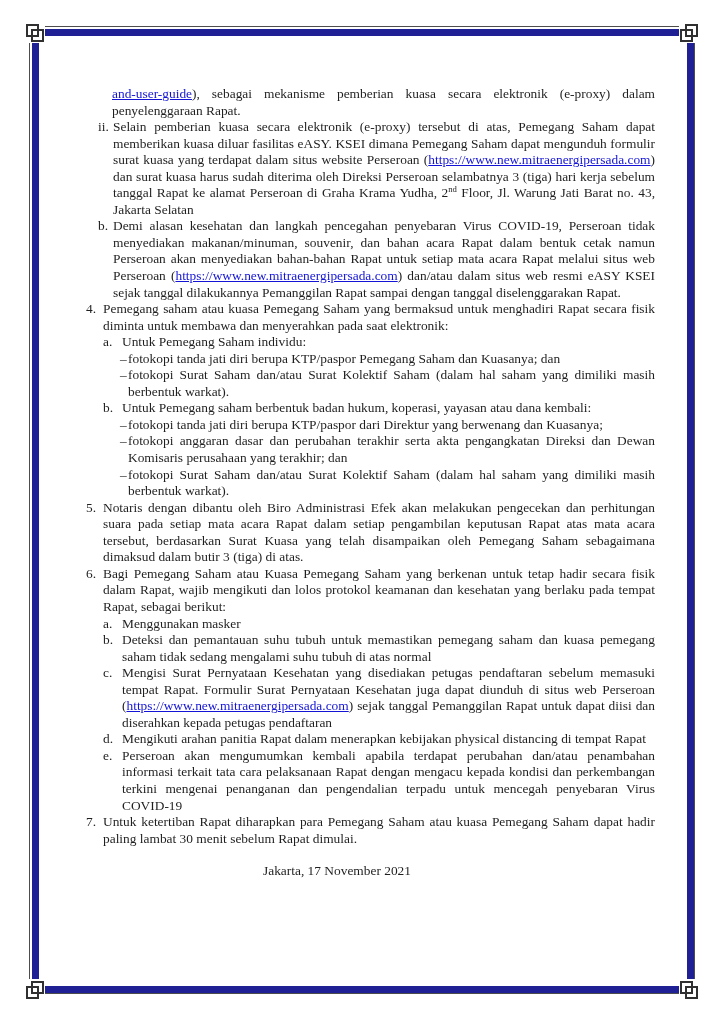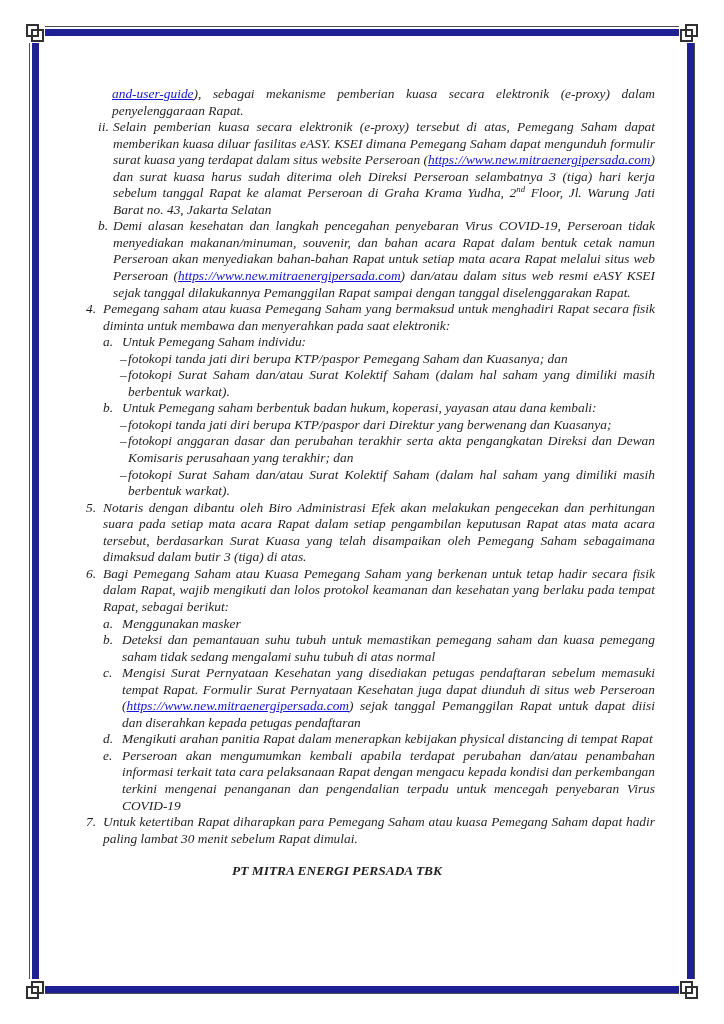--- a/index.html
+++ b/index.html
@@ -19,21 +19,21 @@
     border:7px solid var(--navy,#1e2093);box-sizing:border-box;
   }
   .corner-patch{position:absolute;width:20px;height:20px;background:#ffffff;}
   .corner-square{
     position:absolute;width:13px;height:13px;box-sizing:border-box;
     border:2px solid #303030;background:transparent;
   }
   
   .doc-body{
     position:absolute;left:86px;top:86px;width:569px;
-    font-size:13.4px;line-height:16.55px;font-style:italic;
+    font-size:13.4px;line-height:16.55px;
   }
   .row{display:flex;}
   .row .marker{flex:none;}
   .row .content{flex:1;text-align:justify;}
   .l1 .marker{width:17px;}
   .l2a{margin-left:12px;} .l2a .marker{width:15px;}
   .l2b{margin-left:17px;} .l2b .marker{width:19px;}
   .dash{margin-left:34px;} .dash .marker{width:8px;}
   .cont{margin-left:26px;}
   a.link{color:var(--link,#1414d6);text-decoration:underline;cursor:pointer;}
@@ -140,15 +140,15 @@
       <div class="row l2b">
         <span class="marker">e.</span>
         <div class="content">Perseroan akan mengumumkan kembali apabila terdapat perubahan dan/atau penambahan informasi terkait tata cara pelaksanaan Rapat dengan mengacu kepada kondisi dan perkembangan terkini mengenai penanganan dan pengendalian terpadu untuk mencegah penyebaran Virus COVID-19</div>
       </div>
       <div class="row l1">
         <span class="marker">7.</span>
         <div class="content">Untuk ketertiban Rapat diharapkan para Pemegang Saham atau kuasa Pemegang Saham dapat hadir paling lambat 30 menit sebelum Rapat dimulai.</div>
       </div>
     </div>
   <div class="signature">
-    <div class="company">PT MITRA ENERGI PERSADA TBK</div>
+    <div>Jakarta, 17 November 2021</div>
   </div>
 </div>
 
 </body></html>

